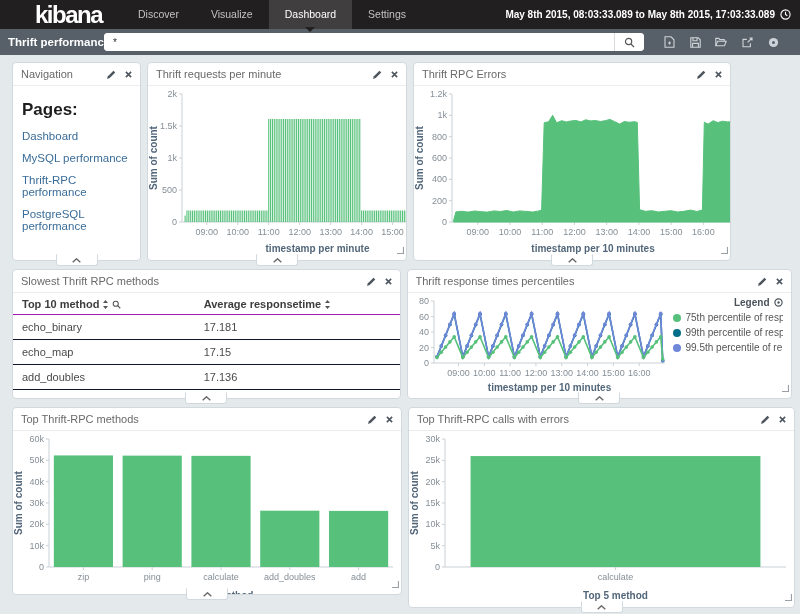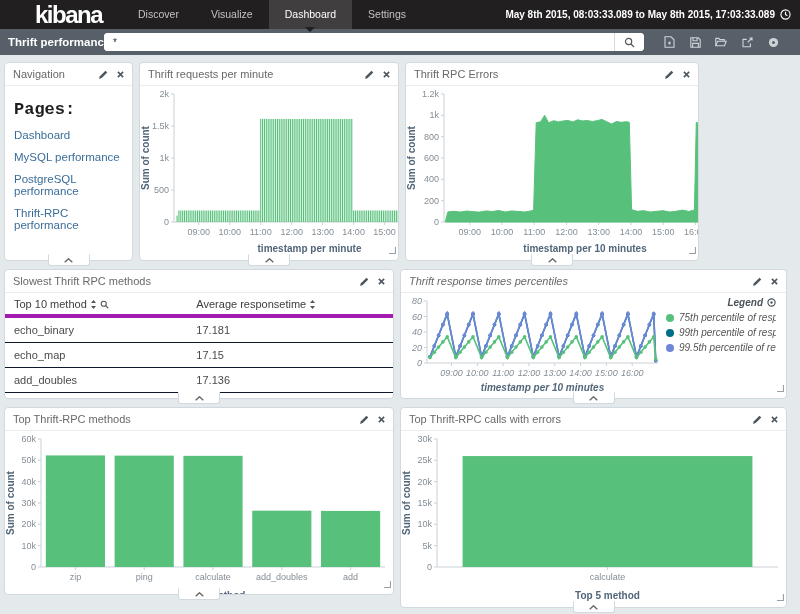--- a/index.html
+++ b/index.html
@@ -26,43 +26,43 @@
   .input-group { flex:1; max-width:540px; height:18px; display:flex; background:#fff; border-radius:4px; overflow:hidden; }
   .input-group input { flex:1; border:none; outline:none; font-size:10px; padding:0 9px; color:#333;
     font-family:"Liberation Sans", sans-serif; }
   .search-btn { width:30px; background:#fff; border:none; border-left:1px solid #d9d9d9; cursor:pointer;
     display:flex; align-items:center; justify-content:center; }
   .qb-icons { display:flex; margin-left:2px; }
   .qb-icon { width:26px; height:20px; display:flex; align-items:center; justify-content:center; cursor:pointer; }
   .qb-icon svg { stroke:#ced3d7; fill:none; }
 
   
-  .grid { padding:7px 8px 0 4px; }
+  .grid { padding:7px 8px 0 12px; }
   .grid-row { display:flex; gap:6px; margin-bottom:8px; }
 
   .panel { position:relative; background:#fff; border:1px solid #d2d9de; border-radius:4px; }
   .panel-header { display:flex; align-items:center; height:23px; padding:0 8px; border-bottom:1px solid #ececec; cursor:move; }
   .panel-title { flex:1; font-size:11px; color:#696969; white-space:nowrap; overflow:hidden; }
   .panel-icon { margin-left:9px; cursor:pointer; display:flex; }
   .panel-icon svg { stroke:#4d565e; fill:#4d565e; }
   .panel-body { position:relative; overflow:hidden; height:calc(100% - 23px); }
 
   .collapse-tab { position:absolute; bottom:-6px; left:50%; transform:translateX(-50%); width:42px; height:12px;
     background:#fff; border:1px solid #d2d9de; border-top-color:#fff; border-radius:0 0 3px 3px;
     display:flex; align-items:center; justify-content:center; cursor:pointer; z-index:3; }
   .resize-handle { position:absolute; right:2px; bottom:2px; cursor:nwse-resize; z-index:3; }
 
   
   .nav-panel-body { padding:6px 9px; }
-  .pages-heading { font-size:17px; font-weight:bold; color:#1d1d1d; margin:8px 0 10px;font-family:Liberation Mono, monospace; }
+  .pages-heading { font-size:17px; font-weight:bold; color:#1d1d1d; margin:8px 0 10px; }
   .page-link { display:block; font-size:11.5px; color:#3a6d99; text-decoration:none; margin-bottom:10px; cursor:pointer; }
 
   
   .rpc-table { width:100%; border-collapse:collapse; font-size:11px; }
-  .rpc-table th { text-align:left; font-weight:normal; color:#3d3d3d; padding:5px 9px 4px; border-bottom:4px solid #a21caf; cursor:pointer; }
+  .rpc-table th { text-align:left; font-weight:bold; color:#3d3d3d; padding:5px 9px 4px; border-bottom:1px solid #a21caf; cursor:pointer; }
   .rpc-table td { color:#4a4a4a; padding:6px 9px; border-bottom:1px solid #0f172a; }
   .th-inline { display:inline-flex; align-items:center; gap:3px; }
 
   
   .perc-body { display:flex; }
   .legend { width:118px; padding:4px 8px 0 0; font-size:10px; flex:none; }
   .legend-head { display:flex; justify-content:flex-end; align-items:center; gap:4px; font-weight:bold; color:#4a525a; cursor:pointer; }
   .legend-entry { display:flex; align-items:center; gap:5px; margin-top:4px; color:#555; white-space:nowrap; overflow:hidden; cursor:pointer; }
   .legend-entry .dot { width:8px; height:8px; border-radius:50%; flex:none; }
 
@@ -158,22 +158,22 @@
         <span class="panel-icon">
             <svg width="7" height="7" viewBox="0 0 8 8">
               <path d="M1 1l6 6M7 1L1 7" stroke-width="1.8" fill="none"></path>
             </svg>
           </span>
       </div>
       <div class="panel-body nav-panel-body">
         <div class="pages-heading">Pages:</div>
         <a class="page-link">Dashboard</a>
         <a class="page-link">MySQL performance</a>
+        <a class="page-link">Thrift-RPC performance</a>
         <a class="page-link">PostgreSQL performance</a>
-        <a class="page-link">Thrift-RPC performance</a>
       </div>
       <div class="collapse-tab">
           <svg width="9" height="5" viewBox="0 0 9 5">
             <path d="M.7 4.3L4.5.8l3.8 3.5" fill="none" stroke="#666" stroke-width="1.4"></path>
           </svg>
         </div>
     </section>
 
     <section class="panel" style="width:260px;height:199px;">
       <div class="panel-header">
@@ -370,21 +370,21 @@
       <div class="collapse-tab">
           <svg width="9" height="5" viewBox="0 0 9 5">
             <path d="M.7 4.3L4.5.8l3.8 3.5" fill="none" stroke="#666" stroke-width="1.4"></path>
           </svg>
         </div>
       <span class="resize-handle"><svg width="7" height="7" viewBox="0 0 7 7">
             <path d="M0 6.5h6.5V0" fill="none" stroke="#9aa0a6" stroke-width="1.2"></path>
           </svg></span>
     </section>
 
-    <section class="panel" style="width:294px;height:199px;">
+    <section class="panel" style="width:318px;height:199px;">
       <div class="panel-header">
         <span class="panel-title">Thrift RPC Errors</span>
         <span class="panel-icon">
             <svg width="9" height="9" viewBox="0 0 10 10">
               <path d="M0 10l1-3 6.2-6.2 2 2L3 9z" stroke="none"></path>
             </svg>
           </span>
         <span class="panel-icon">
             <svg width="7" height="7" viewBox="0 0 8 8">
               <path d="M1 1l6 6M7 1L1 7" stroke-width="1.8" fill="none"></path>
@@ -503,21 +503,21 @@
           </tbody>
         </table>
       </div>
       <div class="collapse-tab">
           <svg width="9" height="5" viewBox="0 0 9 5">
             <path d="M.7 4.3L4.5.8l3.8 3.5" fill="none" stroke="#666" stroke-width="1.4"></path>
           </svg>
         </div>
     </section>
 
-    <section class="panel" style="width:387px;height:130px;font-style:italic;">
+    <section class="panel" style="width:387px;height:130px;">
       <div class="panel-header">
         <span class="panel-title">Thrift response times percentiles</span>
         <span class="panel-icon">
             <svg width="9" height="9" viewBox="0 0 10 10">
               <path d="M0 10l1-3 6.2-6.2 2 2L3 9z" stroke="none"></path>
             </svg>
           </span>
         <span class="panel-icon">
             <svg width="7" height="7" viewBox="0 0 8 8">
               <path d="M1 1l6 6M7 1L1 7" stroke-width="1.8" fill="none"></path>

